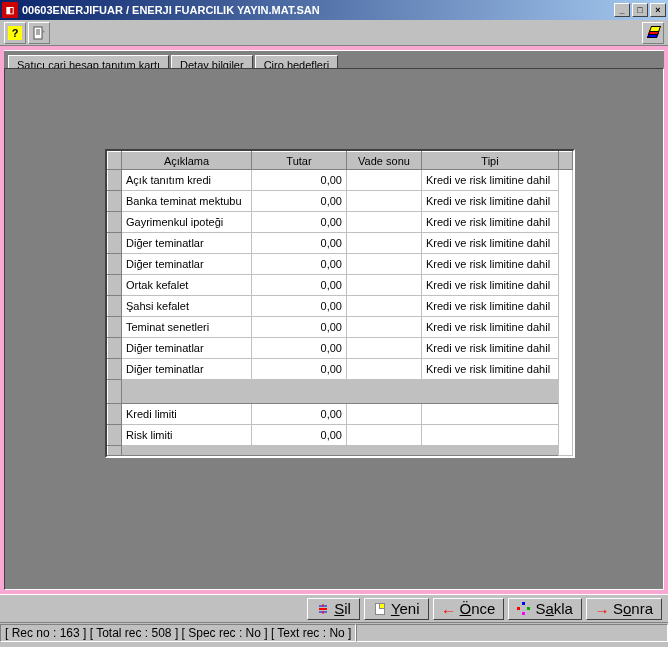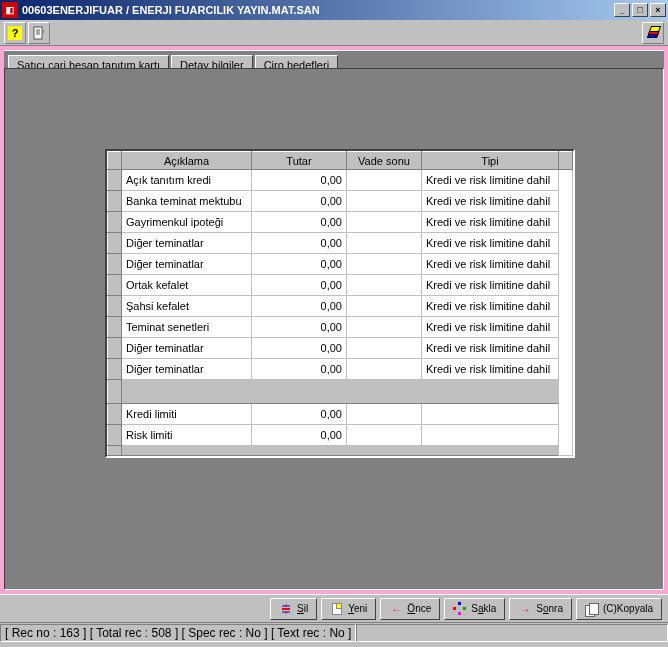--- a/index.html
+++ b/index.html
@@ -193,21 +193,21 @@
 }
 .btn {
   height: 22px;
   padding: 0 8px;
   background: #c0c0c0;
   border: 1px solid;
   border-color: #fff #404040 #404040 #fff;
   display: inline-flex;
   align-items: center;
   gap: 4px;
-  font-size: 10px;
+  font-size: 15px;
 }
 .btn .ico { width: 14px; height: 14px; display:inline-flex; align-items:center; justify-content:center; }
 .ico-red { color: #ff0000; font-weight: bold; }
 .ico-page { width:10px; height:12px; border:1px solid #888; background:#fff; position:relative; }
 .ico-page::after { content:''; position:absolute; top:0; right:0; width:4px; height:4px; background:#ff0; border-left:1px solid #888; border-bottom:1px solid #888; }
 .ico-sakla { position: relative; }
 .ico-sakla span { position:absolute; width:3px; height:3px; }
 .ico-sakla span:nth-child(1){top:0;left:5px;background:#00f;}
 .ico-sakla span:nth-child(2){top:5px;left:0;background:#f00;}
 .ico-sakla span:nth-child(3){top:5px;left:10px;background:#0a0;}
@@ -424,24 +424,18 @@
         <span></span>
         <span></span>
         <span></span>
       </span>
     <span>S<span class="underline-char">a</span>kla</span>
   </div>
   <div class="btn">
     <span class="ico ico-red">→</span>
     <span>S<span class="underline-char">o</span>nra</span>
   </div>
-  <div class="btn">
-    <span class="ico">
-        <span class="ico-copy"></span>
-      </span>
-    <span>(C)Kopyala</span>
-  </div>
 </div>
 
 <div class="statusbar">
   <div class="status-cell first">[ Rec no :   163 ] [ Total rec :   508 ] [ Spec rec : No ] [ Text rec : No ]</div>
   <div class="status-cell rest"></div>
 </div>
 
 </body></html>

